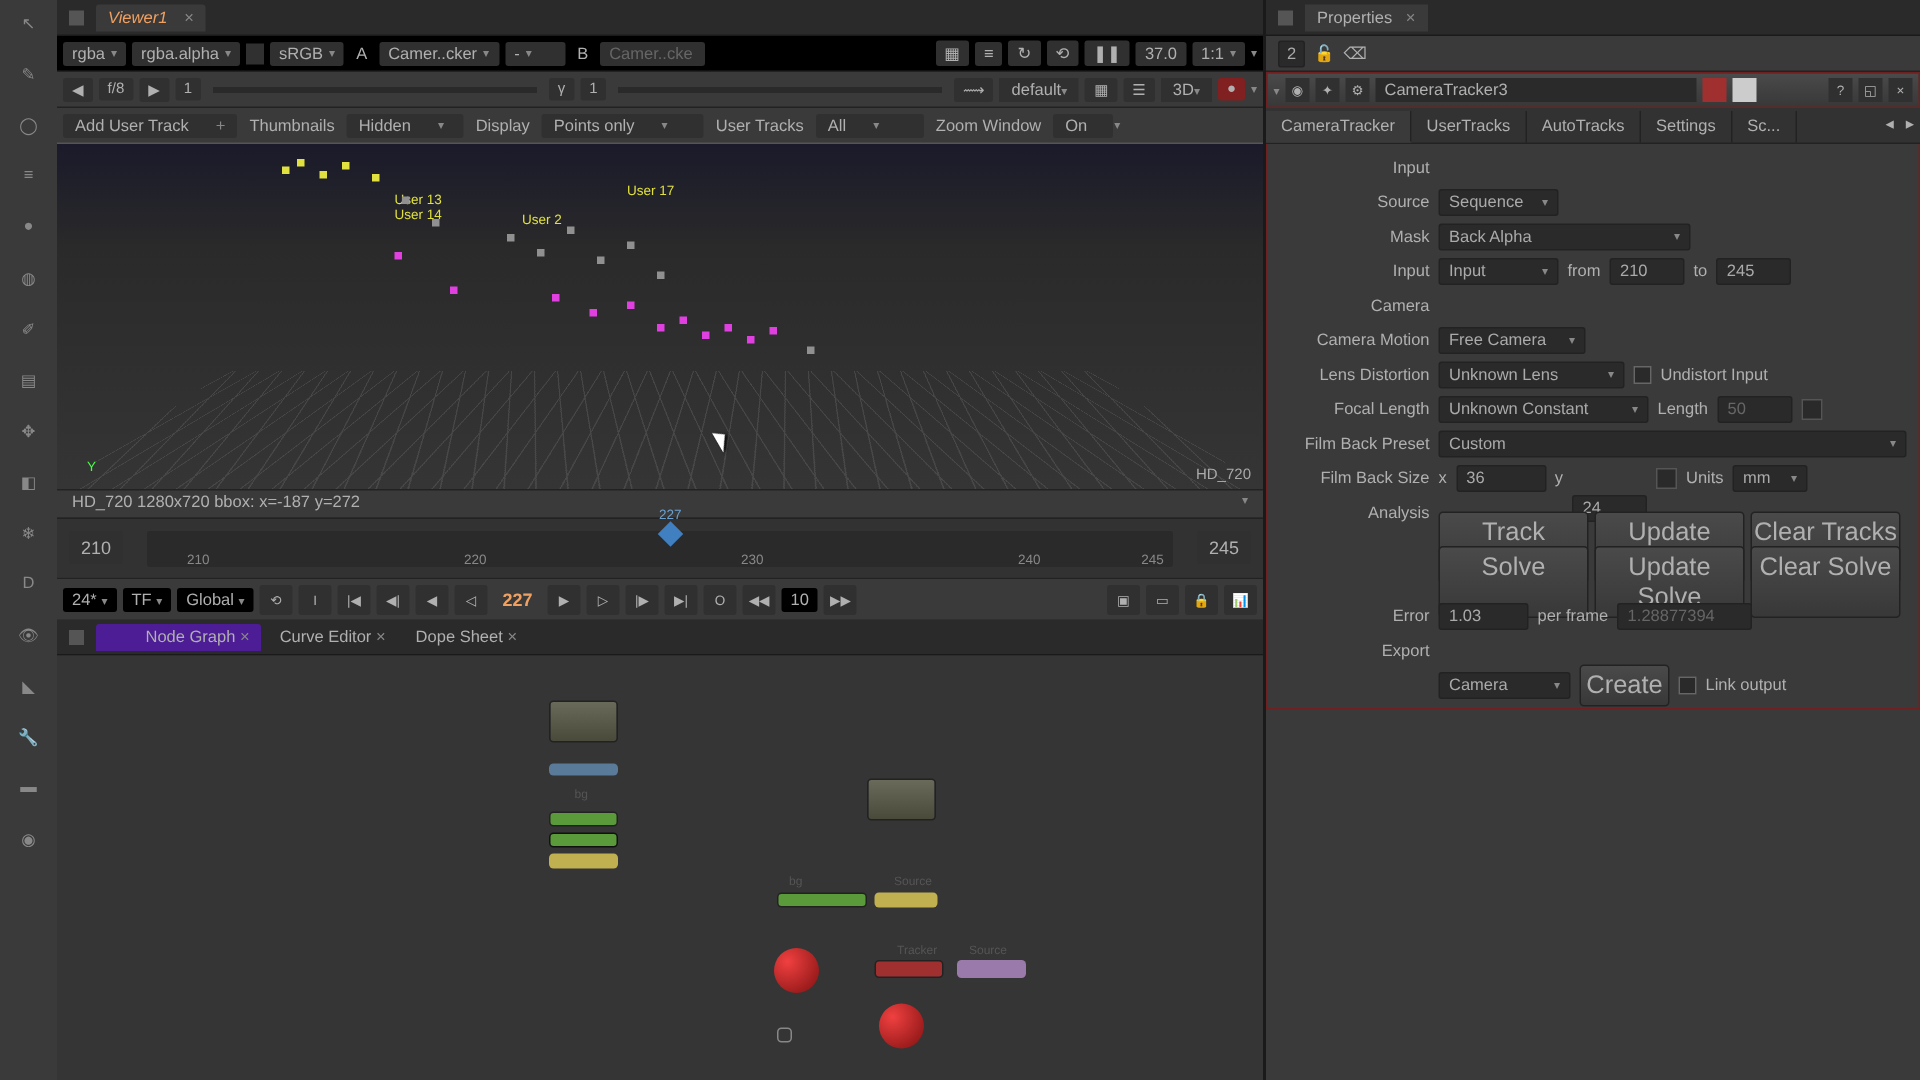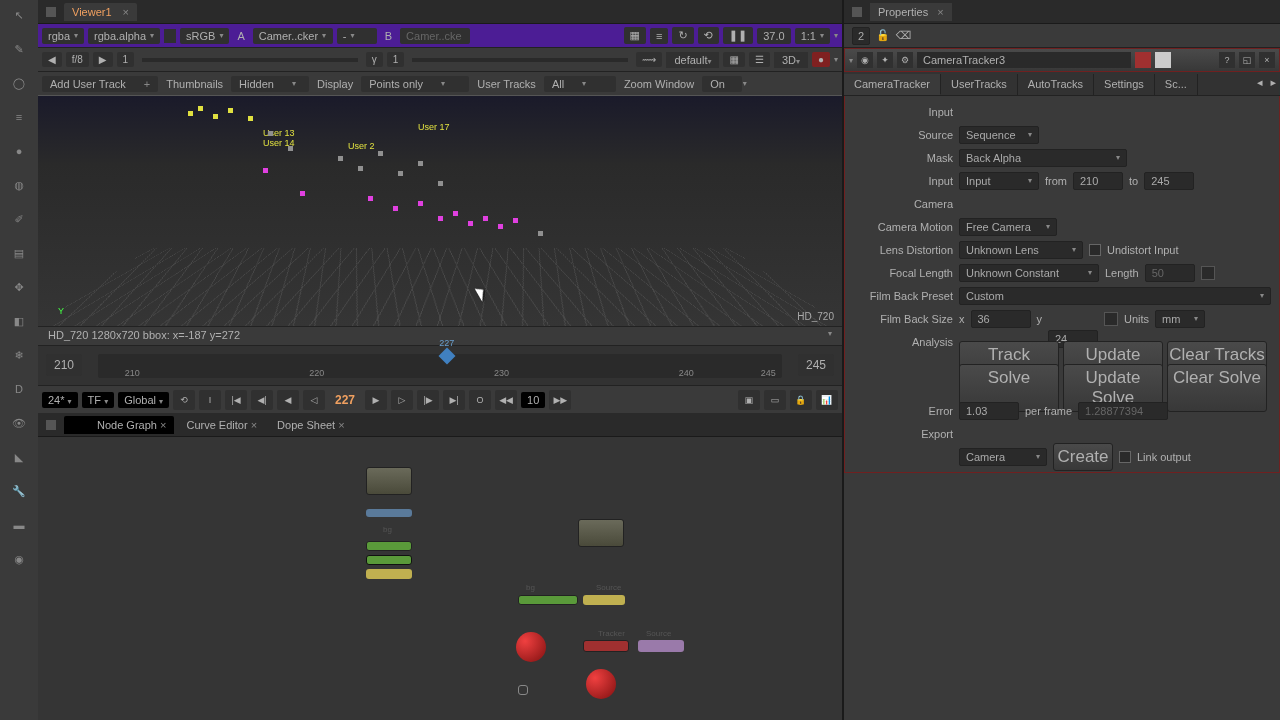--- a/index.html
+++ b/index.html
@@ -1,23 +1,23 @@
 <!DOCTYPE html>
 <html><head>
 <meta charset="utf-8">
 <style>
 * { margin:0; padding:0; box-sizing:border-box; font-family:Arial,sans-serif; }
 body { background:#323232; color:#b0b0b0; font-size:11px; width:1280px; height:720px; overflow:hidden; position:relative; }
 .toolbar-left { position:absolute; left:0; top:0; width:38px; height:720px; background:#3a3a3a; display:flex; flex-direction:column; align-items:center; padding-top:4px; gap:12px; }
 .toolbar-left .icon { width:24px; height:22px; display:flex; align-items:center; justify-content:center; color:#888; }
 .main { position:absolute; left:38px; top:0; width:804px; height:720px; }
-.viewer-tab { height:24px; background:#2a2a2a; display:flex; align-items:center; padding-left:8px; border-bottom:1px solid #1a1a1a;}
+.viewer-tab { height:24px; background:#2a2a2a; display:flex; align-items:center; padding-left:8px; border-bottom:1px solid #1a1a1a;font-style:italic;}
 .tab { background:#3a3a3a; padding:3px 8px; color:#f0a060; font-size:11px; border-radius:2px 2px 0 0;}
 .tab-close { margin-left:8px; color:#888; }
-.viewer-bar1 { height:24px; background:#4c1d95; display:flex; align-items:center; padding:0 4px; gap:4px; border-bottom:1px solid #222;}
+.viewer-bar1 { height:24px; background:#000000; display:flex; align-items:center; padding:0 4px; gap:4px; border-bottom:1px solid #222;}
 .viewer-bar1 .sel { background:#303030; padding:2px 6px; border-radius:2px; display:flex; align-items:center; gap:4px; font-size:11px;}
 .chev { font-size:8px; color:#888;}
 .viewer-bar2 { height:24px; background:#3a3a3a; display:flex; align-items:center; padding:0 4px; gap:4px; border-bottom:1px solid #222;}
 .nav-btn { background:#303030; padding:2px 6px; border-radius:2px; font-size:10px;}
 .slider-track { flex:1; height:4px; background:#2a2a2a; position:relative; margin:0 4px;}
 .viewer-bar3 { height:24px; background:#3a3a3a; display:flex; align-items:center; padding:0 4px; gap:8px; border-bottom:1px solid #555;}
 .vbar-lbl { font-size:11px;}
 .vbar-sel { background:#303030; padding:2px 8px; border-radius:2px; font-size:11px; display:flex; align-items:center; gap:18px;}
 .viewport { height:230px; background:linear-gradient(to bottom,#1a1a2a 0%,#2a2a2a 30%,#353535 100%); position:relative; overflow:hidden;}
 .grid-floor { position:absolute; left:0; right:0; bottom:0; top:40px;
@@ -39,21 +39,21 @@
 .tl-track { position:absolute; left:60px; right:60px; top:8px; height:24px; background:#2a2a2a; border-radius:2px;}
 .tl-tick { position:absolute; bottom:0; color:#888; font-size:9px; transform:translateX(-50%);}
 .tl-cursor { position:absolute; top:-4px; width:12px; height:12px; background:#4080c0; transform:translateX(-50%) rotate(45deg);}
 .tl-cursor-lbl { position:absolute; top:-16px; color:#6aa0d0; font-size:9px; transform:translateX(-50%);}
 .playbar { height:28px; background:#3a3a3a; display:flex; align-items:center; padding:0 4px; gap:4px; border-top:1px solid #222;}
 .pb-sel { background:#000000; padding:2px 6px; font-size:11px; border-radius:2px;}
 .pb-btn { width:22px; height:20px; background:#303030; display:flex; align-items:center; justify-content:center; border-radius:2px; font-size:9px;}
 .pb-frame { color:#f0a060; padding:0 6px; font-size:12px; font-weight:bold;}
 .panel-tabs { height:24px; background:#2a2a2a; display:flex; align-items:center; padding-left:8px; gap:4px; border-bottom:1px solid #1a1a1a;}
 .ptab { padding:3px 8px; font-size:11px; border-radius:2px 2px 0 0;}
-.ptab.active { background:#000000;padding-left:33px; }
+.ptab.active { background:#4c1d95;padding-left:33px; }
 .nodegraph { height:283px; background:#353535; position:relative; overflow:hidden;}
 .node { position:absolute; border-radius:3px; font-size:8px; display:flex; align-items:center; justify-content:center; color:#111;}
 .node-thumb { width:46px; height:28px; background:linear-gradient(#6a6a5a,#4a4a3a); border:1px solid #222;}
 .node-green { width:46px; height:10px; background:#5a9a3a; border:1px solid #222;}
 .node-blue { width:46px; height:8px; background:#5a7a9a;}
 .node-yellow { width:46px; height:10px; background:#c0b050;}
 .node-red { width:46px; height:12px; background:#a03030; border:1px solid #222;}
 .node-purple { width:46px; height:12px; background:#9a7aaa;}
 .node-ball { width:30px; height:30px; background:radial-gradient(circle at 30% 30%,#f04040,#801010); border-radius:50%;}
 .node-lbl { position:absolute; font-size:8px; color:#555;}

